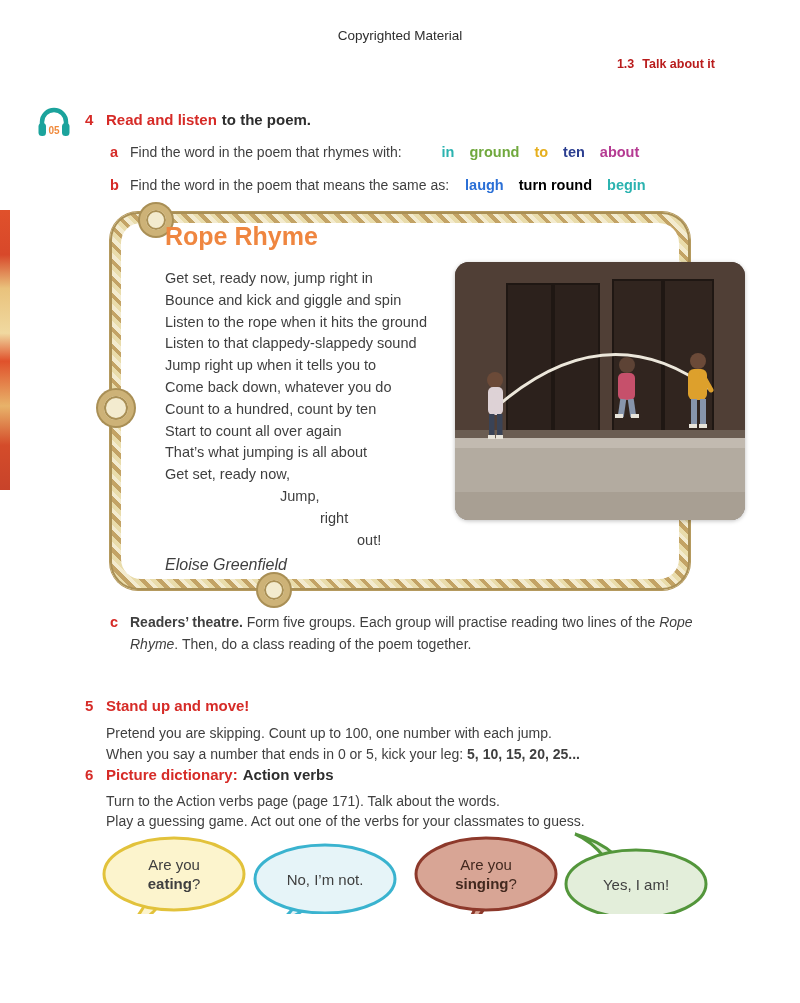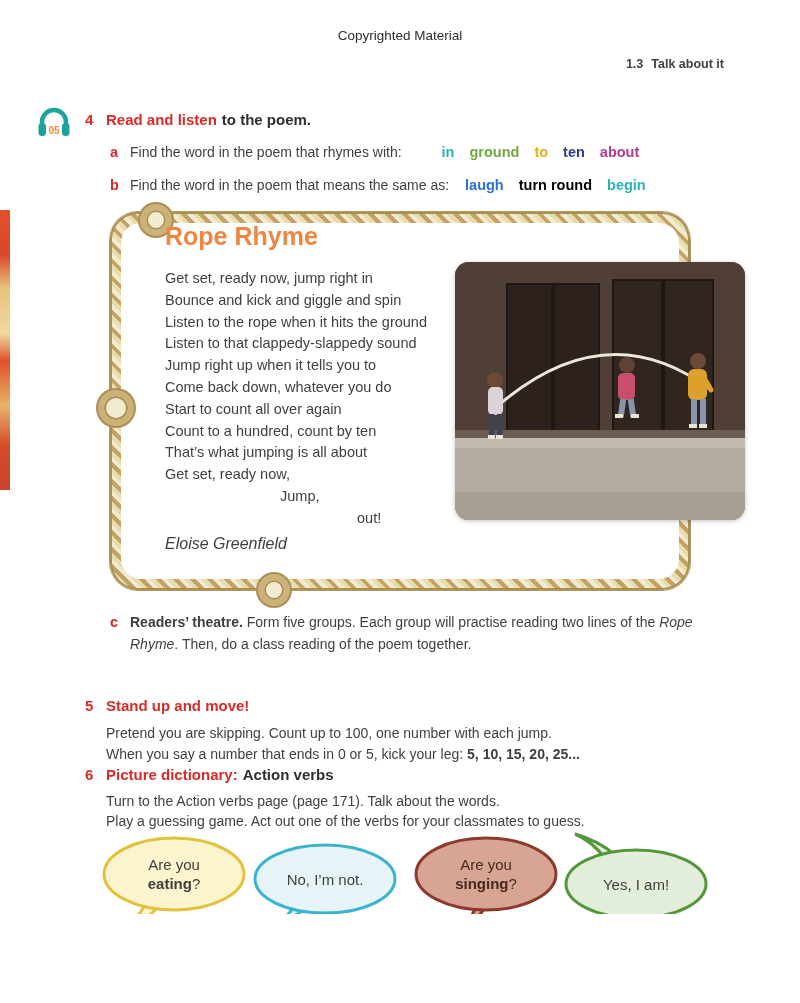--- a/index.html
+++ b/index.html
@@ -2,21 +2,21 @@
 <html><head>
 <meta charset="utf-8">
 <style>
   html,body{margin:0;padding:0;background:#ffffff;}
   #page{position:relative;width:800px;height:914px;background:#ffffff;overflow:hidden;
         font-family:"Liberation Sans", sans-serif;color:#3f3f3f;border-radius:20px;}
   .abs{position:absolute;}
   .row{display:flex;align-items:baseline;}
 
   .copyright{left:0;right:0;text-align:center;font-size:13.5px;color:#2e2e2e;}
-  .section-label{right:76px;top:57px;font-size:12.5px;font-weight:bold;color:#404040;}
+  .section-label{right:85px;top:57px;font-size:12.5px;font-weight:bold;color:#b91c1c;}
   .section-label .num{margin-right:8px;}
 
   .ex-num{color:#d62b27;font-weight:bold;font-size:15px;width:14px;margin-right:7px;flex:none;}
   .ex-head-red{color:#d62b27;font-weight:bold;font-size:15px;}
   .ex-head-dark{color:#2e2e2e;font-weight:bold;font-size:15px;margin-left:5px;}
 
   .item-label{color:#d62b27;font-weight:bold;font-size:14.5px;width:12px;margin-right:8px;flex:none;}
   .body-text{font-size:14px;color:#3f3f3f;}
   .word{font-weight:bold;font-size:14.5px;}
   .word-list{display:flex;gap:15px;}
@@ -110,25 +110,26 @@
 
     <div class="poem-title">Rope Rhyme</div>
 
     <div class="poem-lines">
       <div>Get set, ready now, jump right in</div>
       <div>Bounce and kick and giggle and spin</div>
       <div>Listen to the rope when it hits the ground</div>
       <div>Listen to that clappedy-slappedy sound</div>
       <div>Jump right up when it tells you to</div>
       <div>Come back down, whatever you do</div>
+      <div>Count to a hundred, count by ten</div>
       <div>Start to count all over again</div>
-      <div>Count to a hundred, count by ten</div>
       <div>That’s what jumping is all about</div>
       <div>Get set, ready now,</div>
       <div class="indent-1">Jump,</div>
+      <div class="indent-2">right</div>
       <div class="indent-3">out!</div>
       <div class="poem-author">Eloise Greenfield</div>
     </div>
 
     <div id="photo">
       <svg width="290" height="258" viewBox="0 0 290 258">
         <rect x="0" y="0" width="290" height="258" fill="#4a3a33"></rect>
         <rect x="0" y="0" width="290" height="170" fill="#503f36"></rect>
         <rect x="52" y="22" width="92" height="148" fill="#2c211c" stroke="#1f1713" stroke-width="2"></rect>
         <rect x="158" y="18" width="100" height="152" fill="#31251f" stroke="#1f1713" stroke-width="2"></rect>

